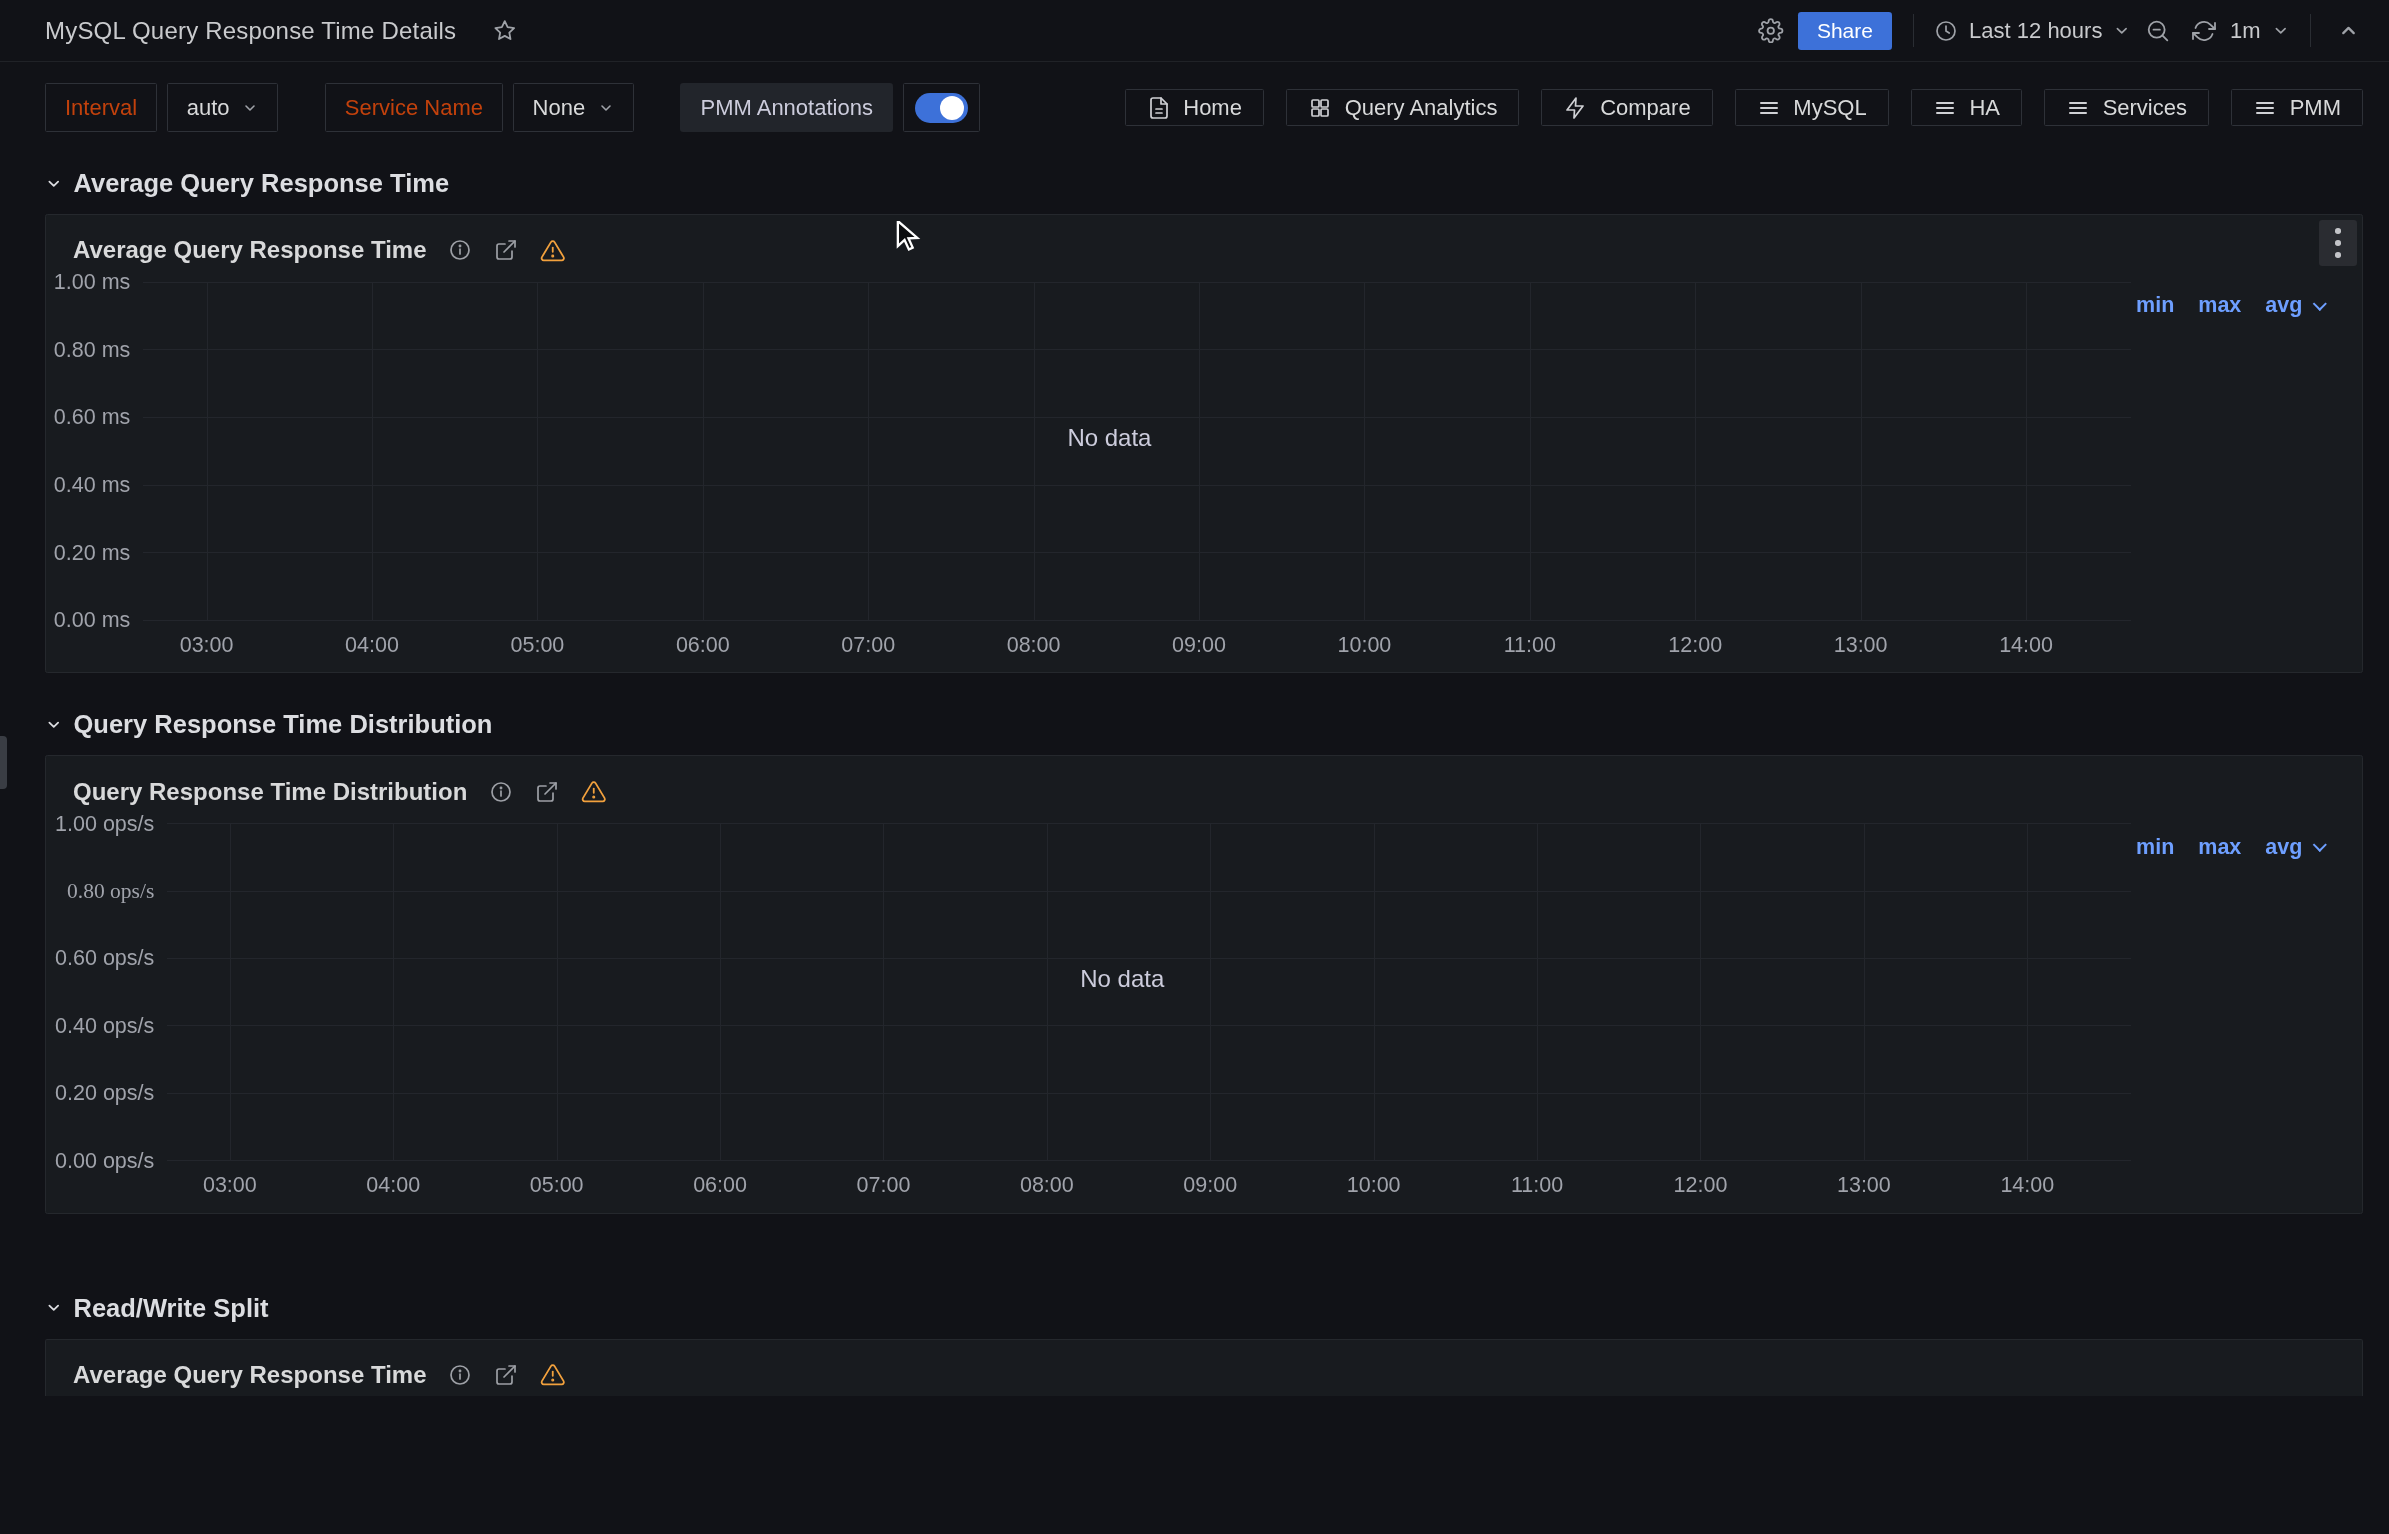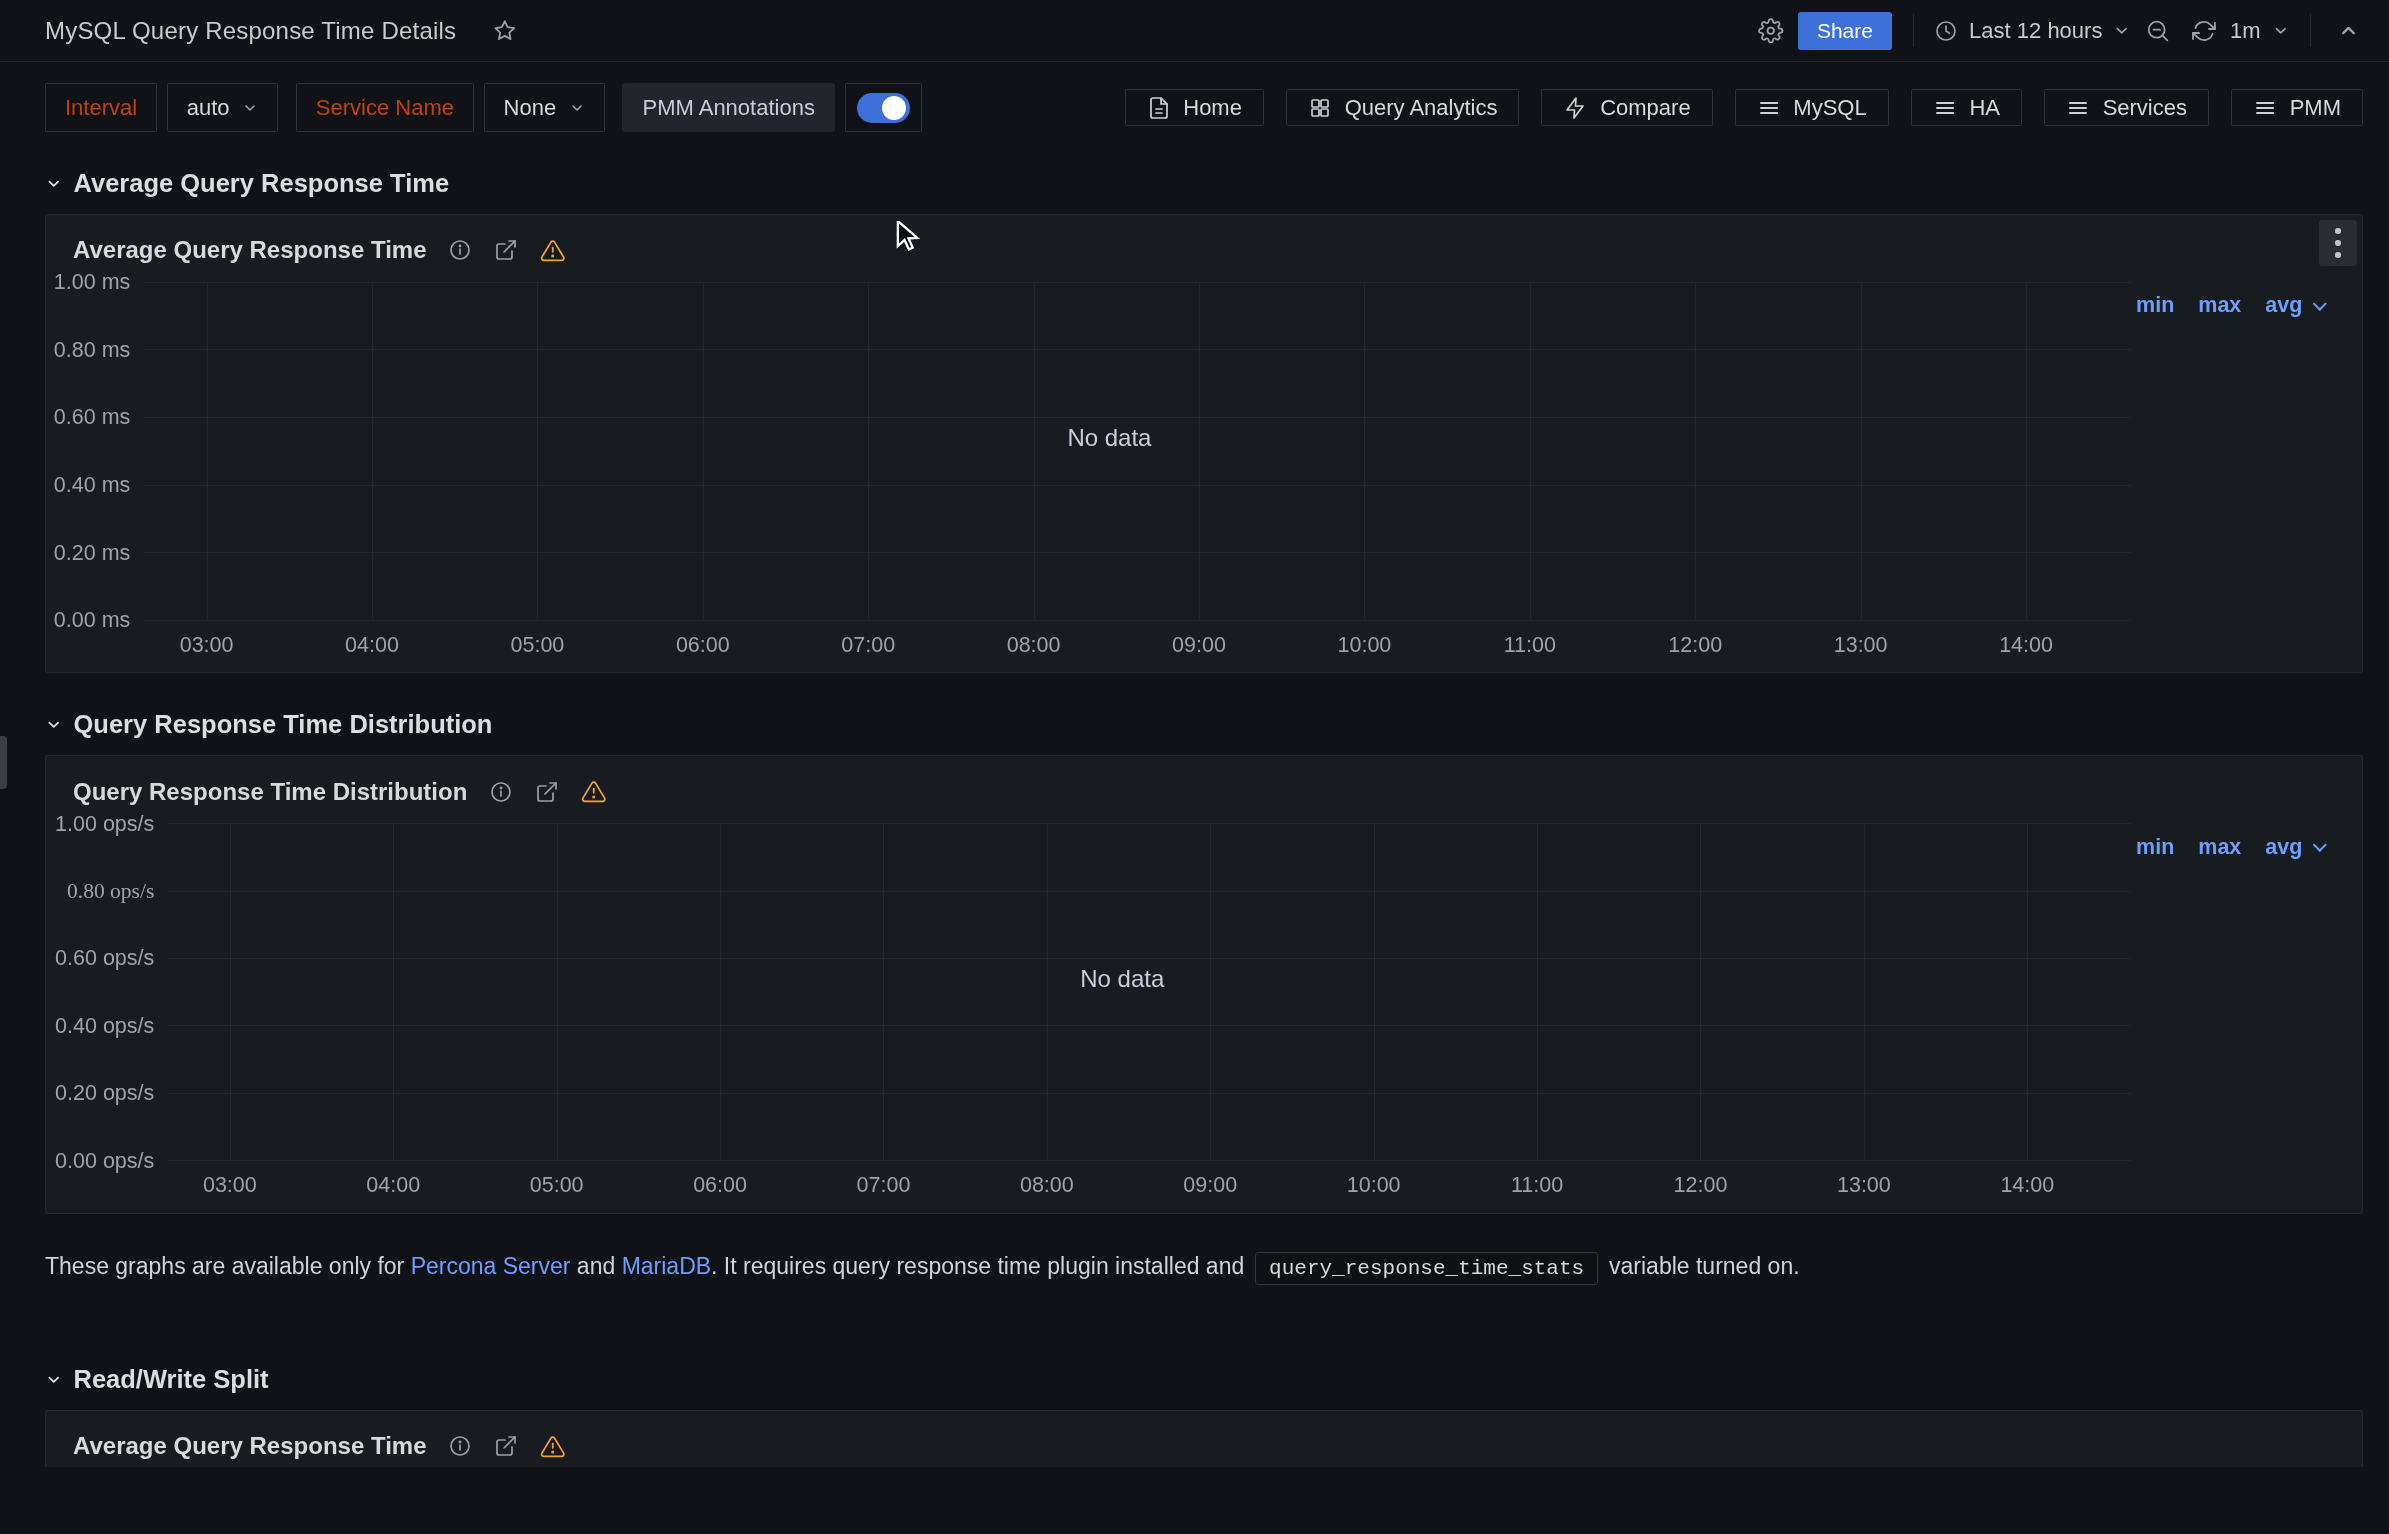--- a/index.html
+++ b/index.html
@@ -36,21 +36,21 @@
   
   .subbar { display:flex; align-items:center; justify-content:space-between; margin:21px 26px 0 45px; }
   .sub-left { display:flex; align-items:center; gap:9.6px; }
   .varbox {
     height:49px; display:flex; align-items:center; gap:12.7px; padding:0 19px;
     border:0.8px solid #2e3138; border-radius:1.6px; font-size:22px; color:#d8d9da; cursor:pointer;
     background:transparent;
   }
   .varbox.lab { color:#c2410c; font-weight:500; cursor:default; }
   .varbox.filled { background:#22252b; border-color:transparent; border-radius:3.2px; color:#ccccdc; cursor:default; }
-  .gap-l { margin-left:8px; }
+  .gap-l { margin-left:37px; }
   .toggle {
     width:53px; height:30px; border-radius:15px; background:#3d71d9; position:relative; cursor:pointer;
   }
   .toggle .knob { position:absolute; right:3.2px; top:3.2px; width:24px; height:24px; border-radius:50%; background:#ffffff; }
   .sub-right { display:flex; align-items:center; gap:22px; }
   .nav-btn {
     height:37px; display:flex; align-items:center; gap:12.7px; padding:0 21px;
     border:0.8px solid #2e3138; border-radius:1.6px; background:transparent; cursor:pointer;
     font-size:22px; font-weight:500; color:#d8d9da; font-family:"Liberation Sans", sans-serif;
   }
@@ -459,23 +459,20 @@
     <div class="legendcol"><span class="legend">
           <span class="legitem">min</span>
           <span class="legitem">max</span>
           <span class="legitem">avg</span>
           <span class="legchev"></span>
         </span></div>
   </div>
 </div>
 
 <div class="notes">
-  <div class="line">
-    <span>These graphs are available only for </span><a>Percona Server</a><span> and </span><a>MariaDB</a><span>. It requires query response time plugin installed and </span><span class="codechip">query_response_time_stats</span><span> variable turned on.</span>
-  </div>
 </div>
 
 <div class="section-head rw-section">
   <span class="chev">
     <svg width="17.5" height="17.5" viewBox="0 0 24 24" fill="none" stroke="currentColor" stroke-width="2.4" stroke-linecap="round" stroke-linejoin="round">
         <polyline points="6 9 12 15 18 9"></polyline>
       </svg>
   </span>
   <span>Read/Write Split</span>
 </div>

